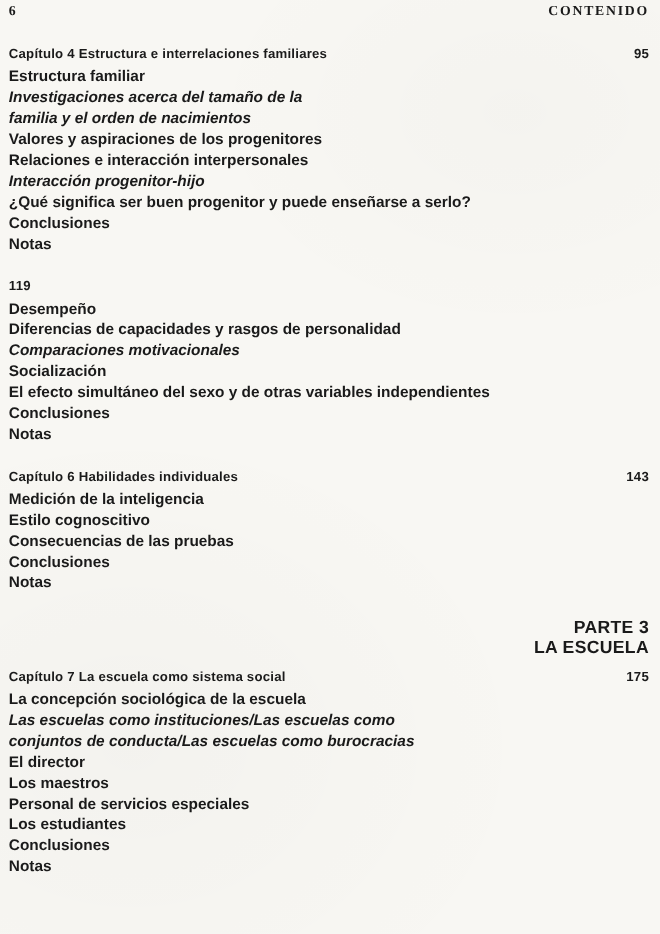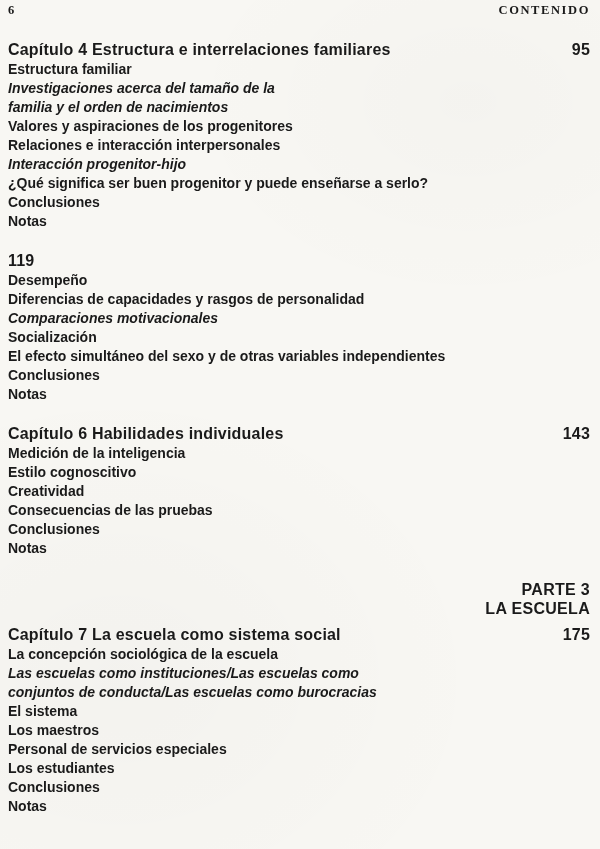--- a/index.html
+++ b/index.html
@@ -30,21 +30,21 @@
   }
   .running-header .folio { letter-spacing: 0.5px; }
   .running-header .head  { letter-spacing: 1.6px; }
   .chapter { margin-top: 19px; }
   #sections > .chapter:first-child { margin-top: 21px; }
   .part + .chapter { margin-top: 6px; }
   .chapter-heading {
     display: flex;
     justify-content: space-between;
     align-items: baseline;
-    font-size: 16px;
+    font-size: 12px;
     line-height: 21px;
     letter-spacing: 0.2px;
     gap: 28px;
   }
   .chapter-title { white-space: nowrap; }
   .chapter-page  { white-space: nowrap; }
   .entries { font-size: 14px; line-height: 19px; }
   .entry { white-space: nowrap; }
   .entry.italic {
     font-style: italic;
@@ -98,40 +98,39 @@
         </div>
       </section>
       <section class="chapter">
         <div class="chapter-heading">
           <span class="chapter-title">Capítulo 6 Habilidades individuales</span>
           <span class="chapter-page">143</span>
         </div>
         <div class="entries">
           <div class="entry">Medición de la inteligencia</div>
           <div class="entry">Estilo cognoscitivo</div>
-          <div class="entry">Creatividad</div>
           <div class="entry">Consecuencias de las pruebas</div>
           <div class="entry">Conclusiones</div>
           <div class="entry">Notas</div>
         </div>
       </section>
       <div class="part">
         <div class="part-line">PARTE 3</div>
         <div class="part-line">LA ESCUELA</div>
       </div>
       <section class="chapter">
         <div class="chapter-heading">
           <span class="chapter-title">Capítulo 7 La escuela como sistema social</span>
           <span class="chapter-page">175</span>
         </div>
         <div class="entries">
           <div class="entry">La concepción sociológica de la escuela</div>
           <div class="entry italic">Las escuelas como instituciones/Las escuelas como</div>
           <div class="entry italic">conjuntos de conducta/Las escuelas como burocracias</div>
-          <div class="entry">El sistema</div>
+          <div class="entry">El director</div>
           <div class="entry">Los maestros</div>
           <div class="entry">Personal de servicios especiales</div>
           <div class="entry">Los estudiantes</div>
           <div class="entry">Conclusiones</div>
           <div class="entry">Notas</div>
         </div>
       </section>
     </div>
 </main>
 

